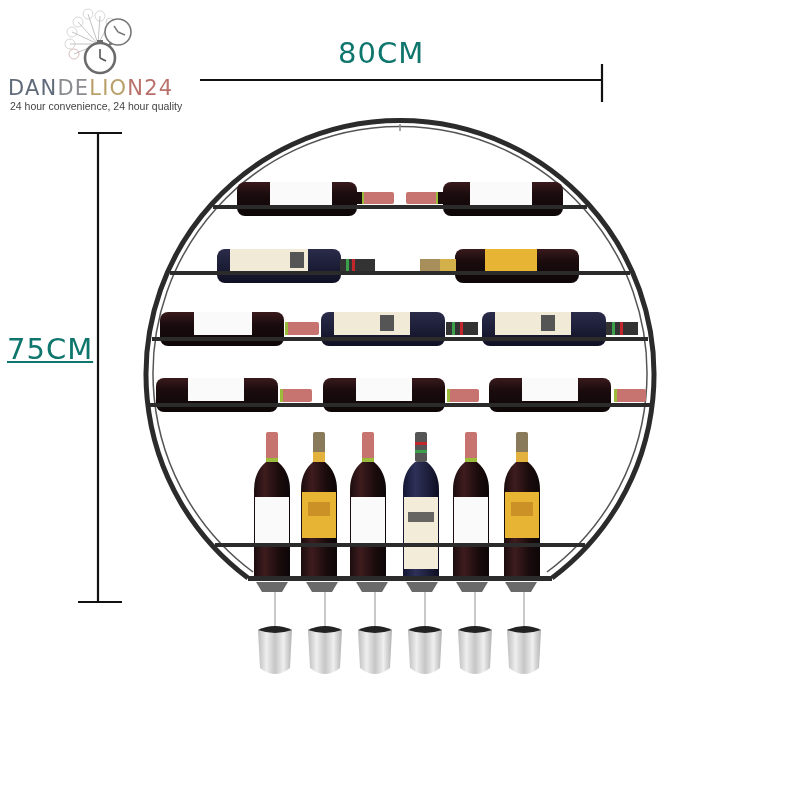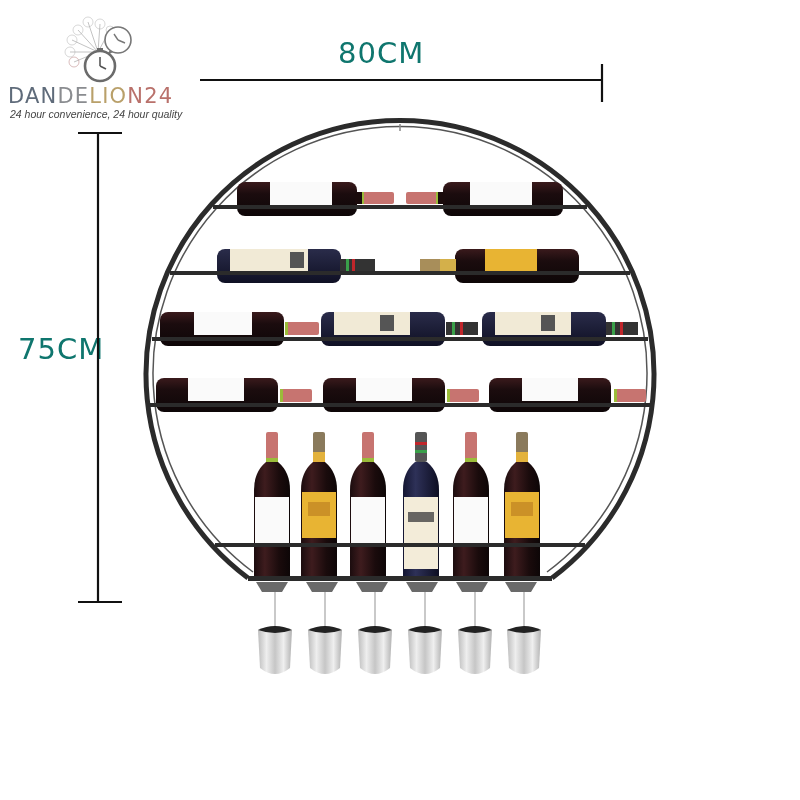--- a/index.html
+++ b/index.html
@@ -1,23 +1,23 @@
 <!DOCTYPE html>
 <html><head>
 <meta charset="utf-8">
 <style>
   html, body { margin: 0; padding: 0; background: #ffffff; }
   body { width: 800px; height: 800px; position: relative; overflow: hidden; font-family: "DejaVu Sans", sans-serif; }
-  .logo { position: absolute; left: 0; top: 12px; width: 200px; height: 110px; padding-left: 39px; }
+  .logo { position: absolute; left: 0; top: 4px; width: 200px; height: 110px; padding-left: 39px; }
   .logo-icon { position: absolute; left: 64px; top: 4px; width: 72px; height: 68px; }
   .logo-word { position: absolute; left: 8px; top: 72px; font-family: "DejaVu Sans", sans-serif; font-size: 21px; letter-spacing: 1.2px; font-weight: 400; white-space: nowrap; line-height: 24px; }
-  .logo-tag { position: absolute; left: 10px; top: 96px; font-family: "Liberation Sans", sans-serif; font-size: 10.5px; color: #444; white-space: nowrap; font-style: italic; }
+  .logo-tag { position: absolute; left: 10px; top: 96px; font-family: "Liberation Sans", sans-serif; font-size: 10.5px; color: #444; white-space: nowrap; }
   .dim-label { position: absolute; font-family: "DejaVu Sans", sans-serif; font-size: 29px; color: #0f766e; letter-spacing: 1px; }
   .dim-w { left: 338px; top: 36px; }
-  .dim-h { left: 18px; top: 332px; }
+  .dim-h { left: 7px; top: 332px; text-decoration: underline; }
   .product { position: absolute; left: 0; top: 0; width: 800px; height: 800px; }
 </style>
 </head>
 <body>
 
 <div class="logo">
   <svg class="logo-icon" viewBox="0 0 72 68">
     <g stroke="#9a9a9a" stroke-width="0.6" fill="none">
       <line x1="34" y1="36" x2="14" y2="14"></line>
         <line x1="34" y1="36" x2="8" y2="24"></line>

